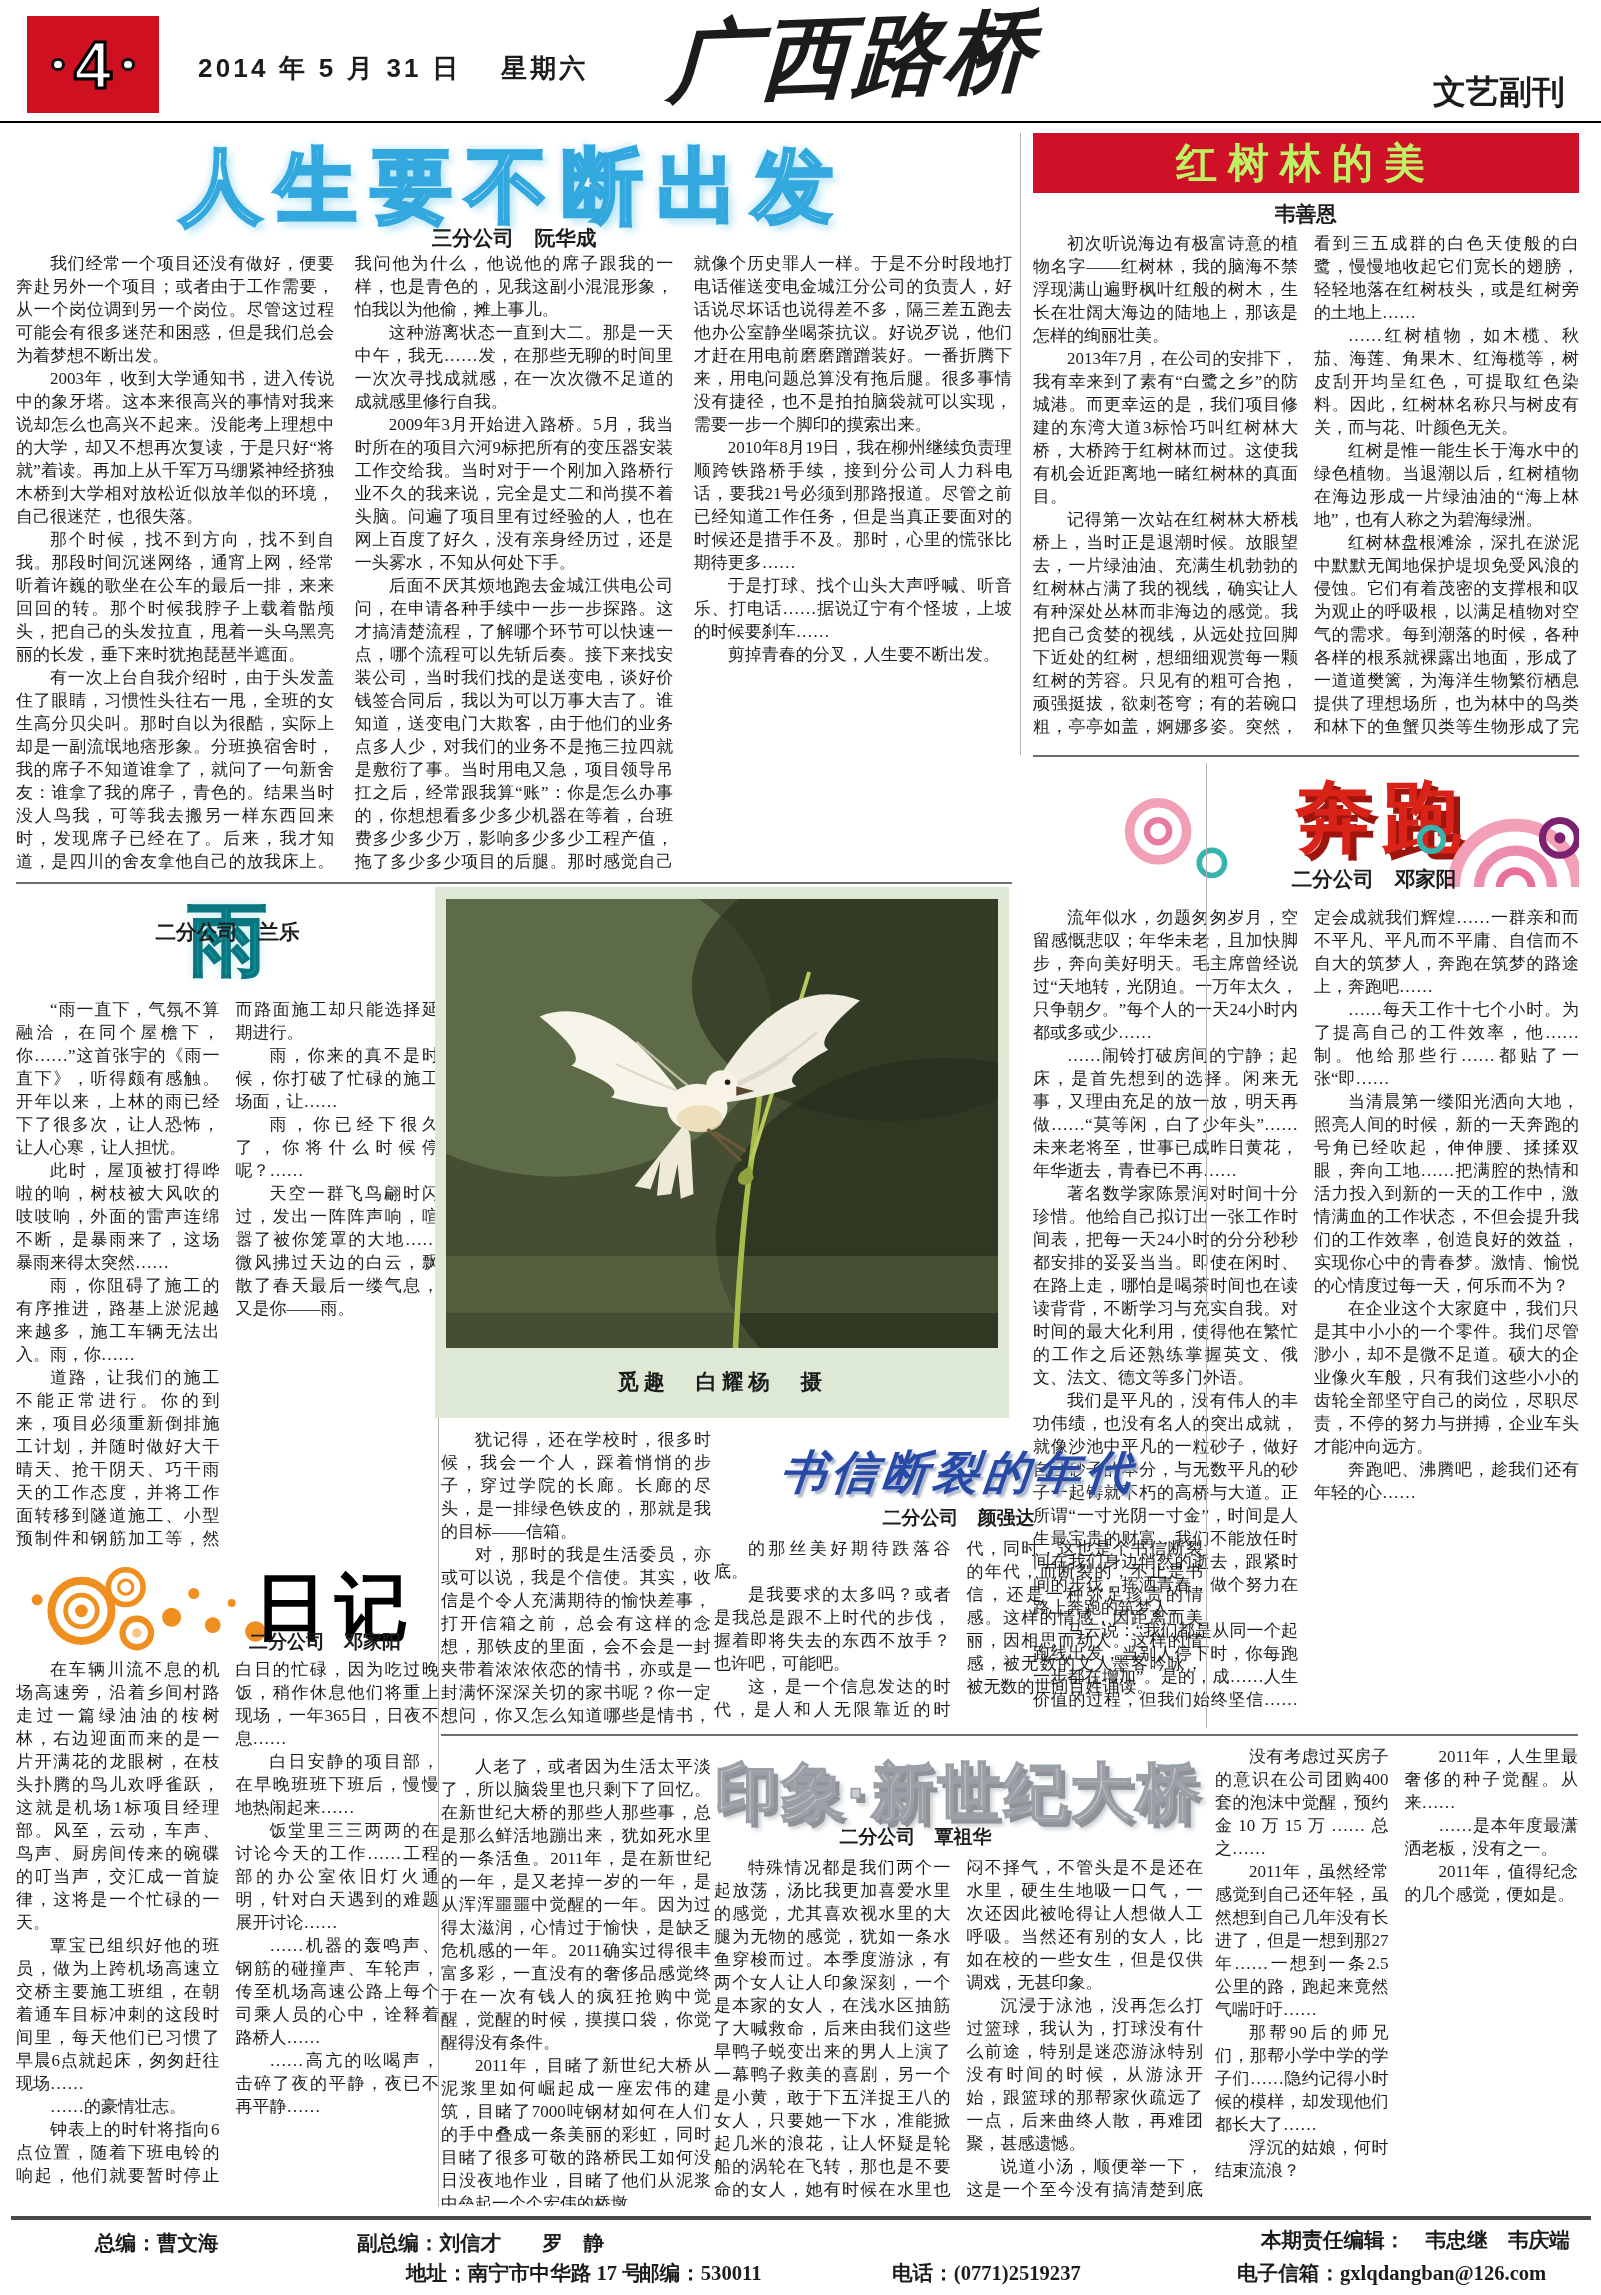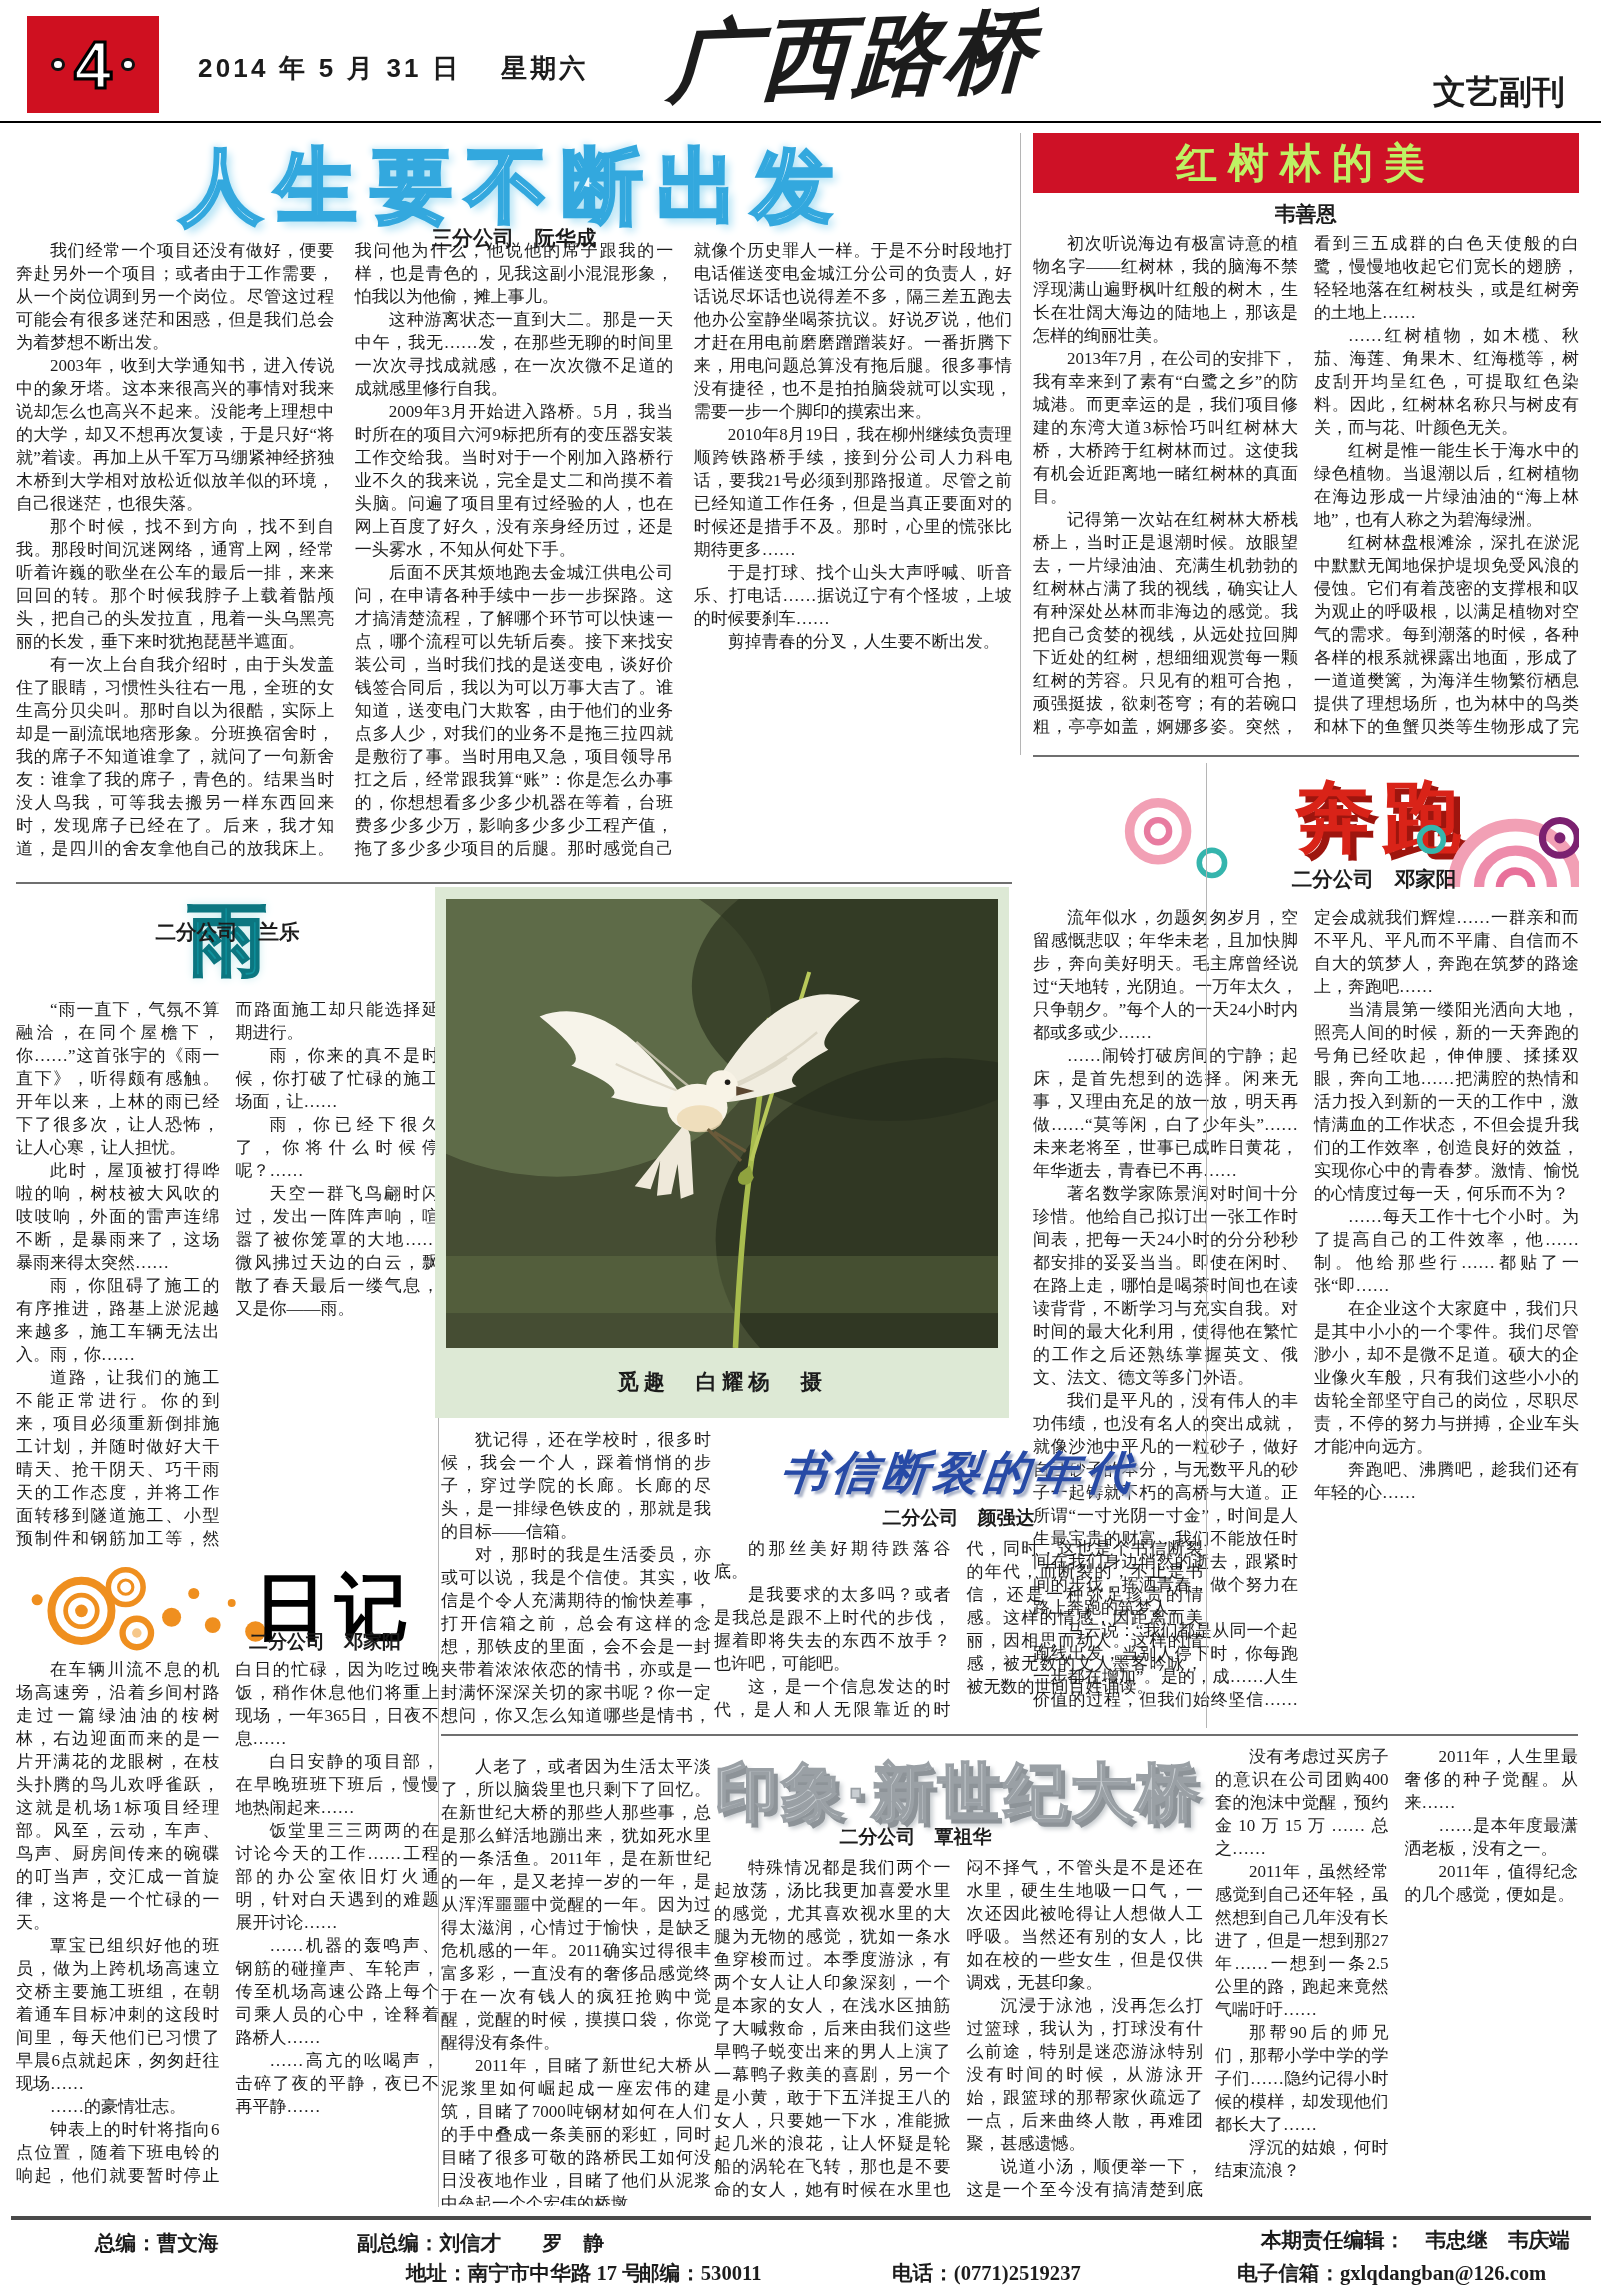--- a/index.html
+++ b/index.html
@@ -75,21 +75,21 @@
   <div class="abs issue-date">
     <span>2014 年 5 月 31 日</span>　
     <span>星期六</span>
   </div>
   <div class="abs masthead">广西路桥</div>
   <div class="abs section-label">文艺副刊</div>
   <div class="abs header-rule"></div>
 
   <div class="abs hl-blue">人生要不断出发</div>
   <div class="abs byline" style="left:16px; top:224px; width:996px;">三分公司　阮华成</div>
-  <div class="abs body-text cols3" style="left:16px; top:239px; width:996px; height:623px;">
+  <div class="abs body-text cols3" style="left:16px; top:252px; width:996px; height:623px;">
       <p>我们经常一个项目还没有做好，便要奔赴另外一个项目；或者由于工作需要，从一个岗位调到另一个岗位。尽管这过程可能会有很多迷茫和困惑，但是我们总会为着梦想不断出发。</p>
       <p>2003年，收到大学通知书，进入传说中的象牙塔。这本来很高兴的事情对我来说却怎么也高兴不起来。没能考上理想中的大学，却又不想再次复读，于是只好“将就”着读。再加上从千军万马绷紧神经挤独木桥到大学相对放松近似放羊似的环境，自己很迷茫，也很失落。</p>
       <p>那个时候，找不到方向，找不到自我。那段时间沉迷网络，通宵上网，经常听着许巍的歌坐在公车的最后一排，来来回回的转。那个时候我脖子上载着骷颅头，把自己的头发拉直，甩着一头乌黑亮丽的长发，垂下来时犹抱琵琶半遮面。</p>
       <p>有一次上台自我介绍时，由于头发盖住了眼睛，习惯性头往右一甩，全班的女生高分贝尖叫。那时自以为很酷，实际上却是一副流氓地痞形象。分班换宿舍时，我的席子不知道谁拿了，就问了一句新舍友：谁拿了我的席子，青色的。结果当时没人鸟我，可等我去搬另一样东西回来时，发现席子已经在了。后来，我才知道，是四川的舍友拿他自己的放我床上。我问他为什么，他说他的席子跟我的一样，也是青色的，见我这副小混混形象，怕我以为他偷，摊上事儿。</p>
       <p>这种游离状态一直到大二。那是一天中午，我无……发，在那些无聊的时间里一次次寻找成就感，在一次次微不足道的成就感里修行自我。</p>
       <p>2009年3月开始进入路桥。5月，我当时所在的项目六河9标把所有的变压器安装工作交给我。当时对于一个刚加入路桥行业不久的我来说，完全是丈二和尚摸不着头脑。问遍了项目里有过经验的人，也在网上百度了好久，没有亲身经历过，还是一头雾水，不知从何处下手。</p>
       <p>后面不厌其烦地跑去金城江供电公司问，在申请各种手续中一步一步探路。这才搞清楚流程，了解哪个环节可以快速一点，哪个流程可以先斩后奏。接下来找安装公司，当时我们找的是送变电，谈好价钱签合同后，我以为可以万事大吉了。谁知道，送变电门大欺客，由于他们的业务点多人少，对我们的业务不是拖三拉四就是敷衍了事。当时用电又急，项目领导吊扛之后，经常跟我算“账”：你是怎么办事的，你想想看多少多少机器在等着，台班费多少多少万，影响多少多少工程产值，拖了多少多少项目的后腿。那时感觉自己就像个历史罪人一样。于是不分时段地打电话催送变电金城江分公司的负责人，好话说尽坏话也说得差不多，隔三差五跑去他办公室静坐喝茶抗议。好说歹说，他们才赶在用电前磨磨蹭蹭装好。一番折腾下来，用电问题总算没有拖后腿。很多事情没有捷径，也不是拍拍脑袋就可以实现，需要一步一个脚印的摸索出来。</p>
       <p>2010年8月19日，我在柳州继续负责理顺跨铁路桥手续，接到分公司人力科电话，要我21号必须到那路报道。尽管之前已经知道工作任务，但是当真正要面对的时候还是措手不及。那时，心里的慌张比期待更多……</p>
       <p>于是打球、找个山头大声呼喊、听音乐、打电话……据说辽宁有个怪坡，上坡的时候要刹车……</p>
       <p>剪掉青春的分叉，人生要不断出发。</p>
@@ -129,22 +129,22 @@
       <circle cx="184" cy="68" r="7" fill="#7b2170"></circle>
     </svg>
     <div class="abs byline" style="left:238px; top:102px; width:206px;">二分公司　邓家阳</div>
   </div>
   <div class="abs body-text cols2" style="left:1033px; top:906px; width:546px; height:820px;">
       <p>流年似水，勿题匆匆岁月，空留感慨悲叹；年华未老，且加快脚步，奔向美好明天。毛主席曾经说过“天地转，光阴迫。一万年太久，只争朝夕。”每个人的一天24小时内都或多或少……</p>
       <p>……闹铃打破房间的宁静；起床，是首先想到的选择。闲来无事，又理由充足的放一放，明天再做……“莫等闲，白了少年头”……未来老将至，世事已成昨日黄花，年华逝去，青春已不再……</p>
       <p>著名数学家陈景润对时间十分珍惜。他给自己拟订出一张工作时间表，把每一天24小时的分分秒秒都安排的妥妥当当。即使在闲时、在路上走，哪怕是喝茶时间也在读读背背，不断学习与充实自我。对时间的最大化利用，使得他在繁忙的工作之后还熟练掌握英文、俄文、法文、德文等多门外语。</p>
       <p>我们是平凡的，没有伟人的丰功伟绩，也没有名人的突出成就，就像沙池中平凡的一粒砂子，做好自己砂子的本分，与无数平凡的砂子一起铸就不朽的高桥与大道。正所谓“一寸光阴一寸金”，时间是人生最宝贵的财富，我们不能放任时间在我们身边悄然的逝去，跟紧时间的步伐，挥洒青春，做个努力在路上奔跑的筑梦人。</p>
       <p>马云说：“我们都是从同一个起跑线出发，当别人停下时，你每跑一步都在增加”。是的，成……人生价值的过程，但我们始终坚信……定会成就我们辉煌……一群亲和而不平凡、平凡而不平庸、自信而不自大的筑梦人，奔跑在筑梦的路途上，奔跑吧……</p>
+      <p>……每天工作十七个小时。为了提高自己的工件效率，他……制。他给那些行……都贴了一张“即……</p>
       <p>当清晨第一缕阳光洒向大地，照亮人间的时候，新的一天奔跑的号角已经吹起，伸伸腰、揉揉双眼，奔向工地……把满腔的热情和活力投入到新的一天的工作中，激情满血的工作状态，不但会提升我们的工作效率，创造良好的效益，实现你心中的青春梦。激情、愉悦的心情度过每一天，何乐而不为？</p>
-      <p>……每天工作十七个小时。为了提高自己的工件效率，他……制。他给那些行……都贴了一张“即……</p>
       <p>在企业这个大家庭中，我们只是其中小小的一个零件。我们尽管渺小，却不是微不足道。硕大的企业像火车般，只有我们这些小小的齿轮全部坚守自己的岗位，尽职尽责，不停的努力与拼搏，企业车头才能冲向远方。</p>
       <p>奔跑吧、沸腾吧，趁我们还有年轻的心……</p>
     </div>
 
   <div class="abs h-rule" style="left:16px; top:882px; width:996px;"></div>
 
   <div class="abs v-rule" style="left:438px; top:890px; height:1317px;"></div>
   <div class="abs v-rule" style="left:1206px; top:763px; height:965px;"></div>
 
   <div class="abs hl-rain">雨</div>

